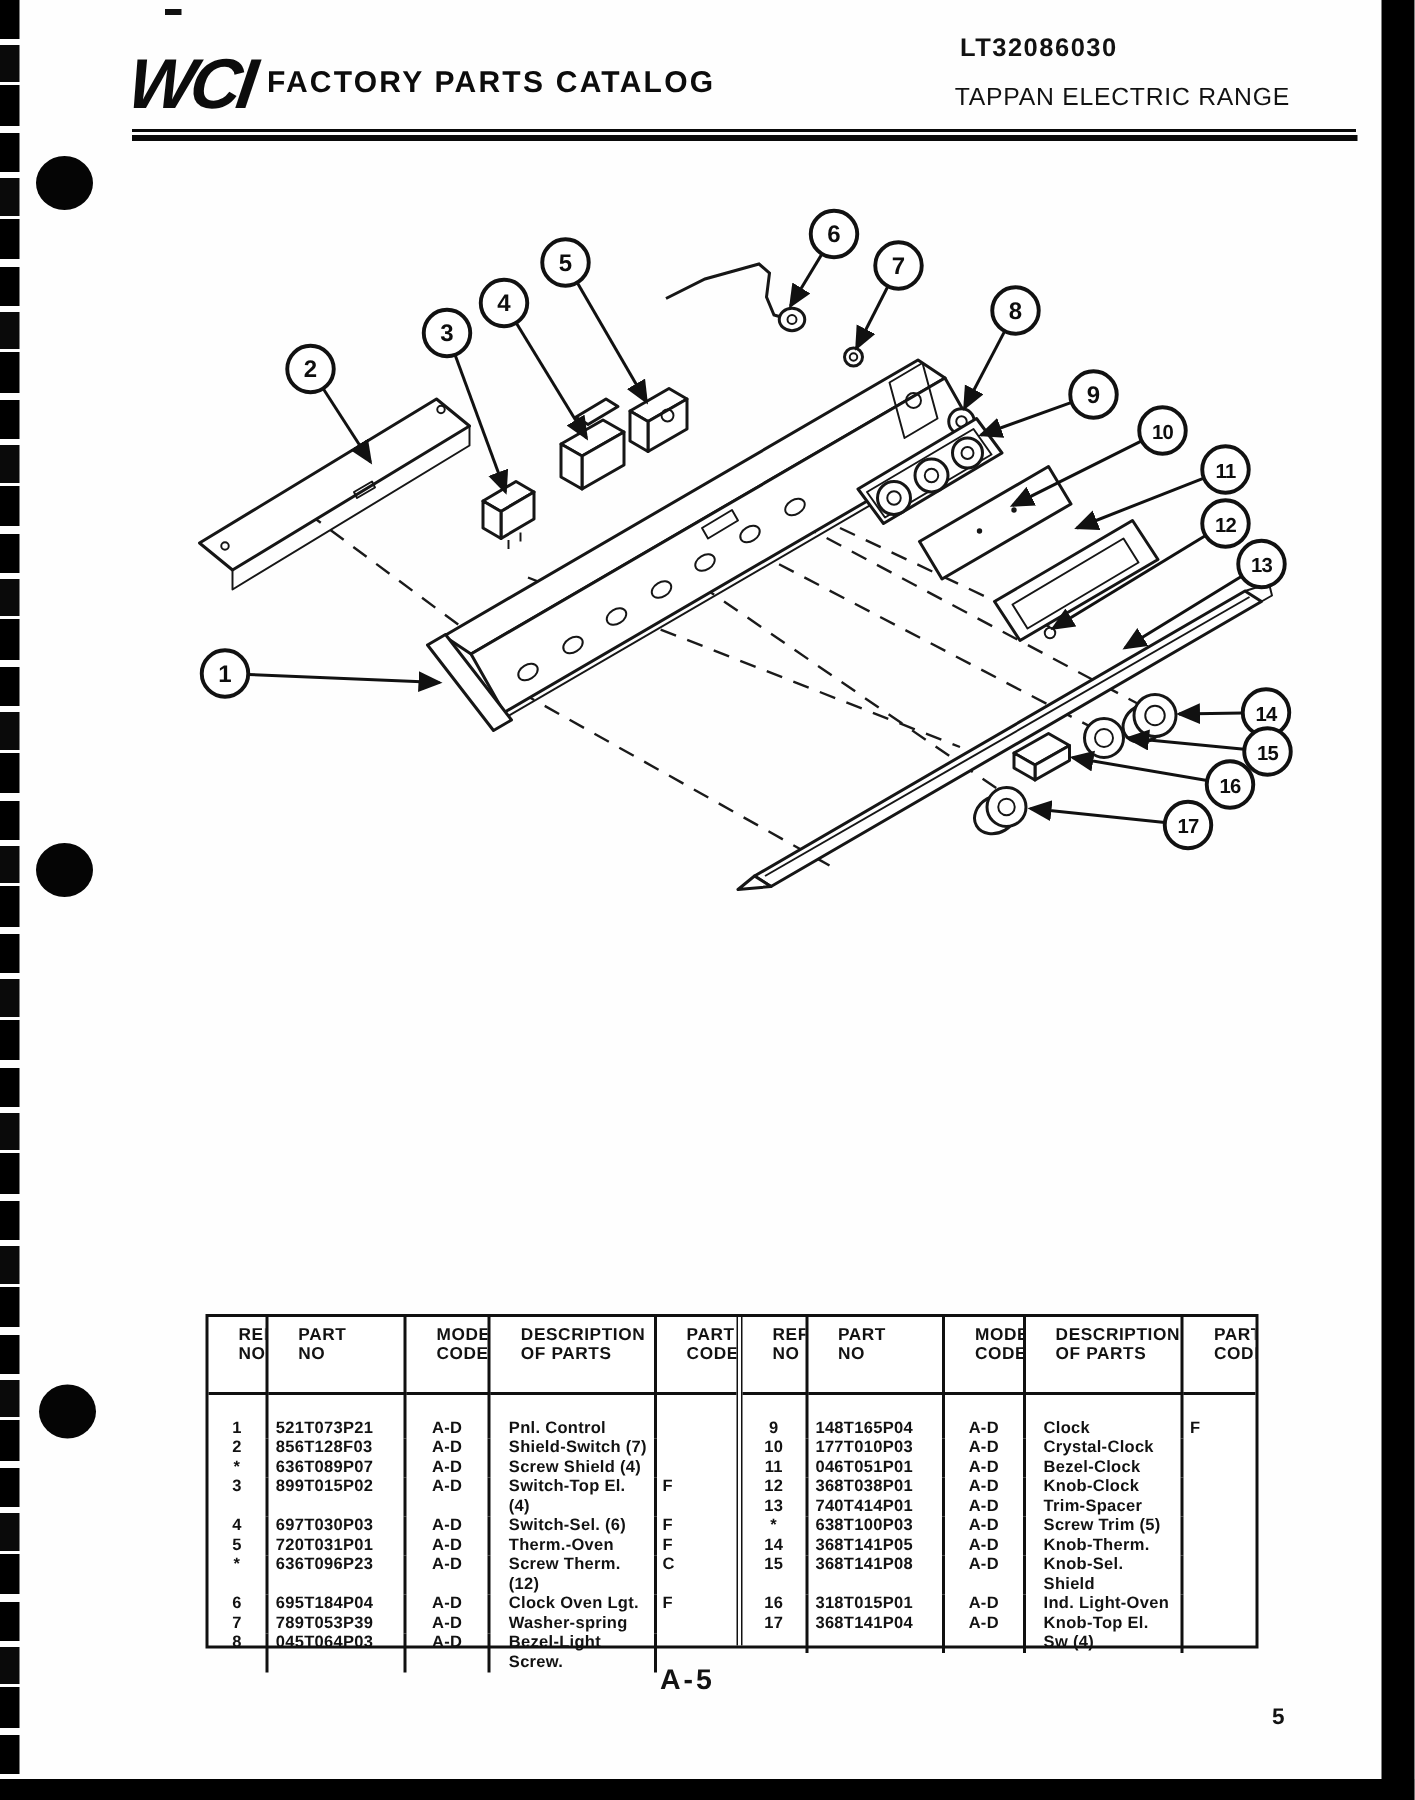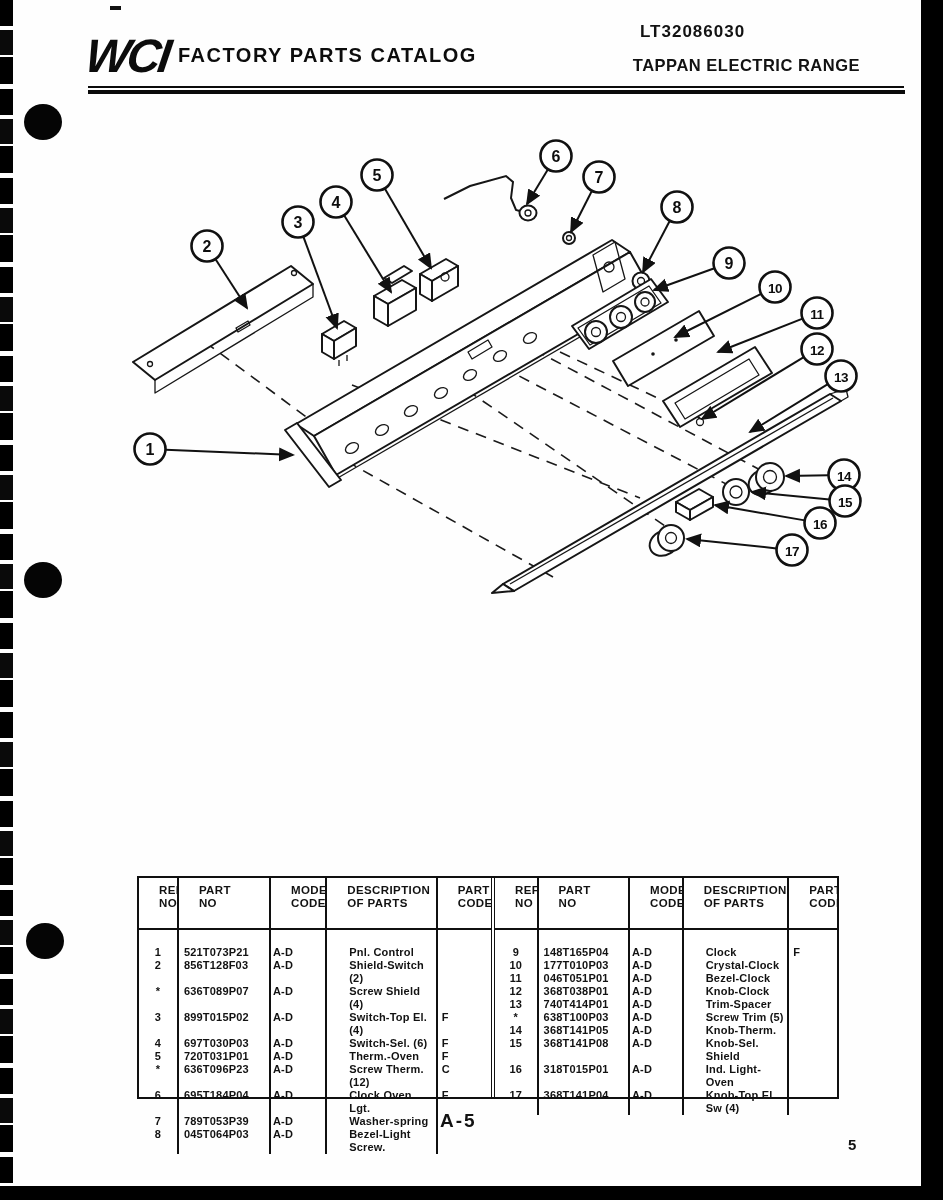--- a/index.html
+++ b/index.html
@@ -10,21 +10,21 @@
     background:repeating-linear-gradient(180deg,#000 0 26px,#fff 26px 30px,#0a0a0a 30px 55px,#fff 55px 57px,#000 57px 84px,#fdfdfd 84px 89px);}
   .edge-right{position:absolute;left:921px;top:0;width:22px;height:1200px;background:#000;}
   .edge-bottom{position:absolute;left:0;top:1186px;width:943px;height:14px;background:#000;}
   .punch{position:absolute;width:38px;height:36px;background:#050505;border-radius:50%;}
   .mark-tl{position:absolute;left:110px;top:6px;width:11px;height:4px;background:#111;}
   
   .logo{position:absolute;left:86px;top:28px;font-size:47px;font-weight:bold;font-style:italic;
         letter-spacing:-3px;transform:skewX(-8deg);color:#0c0c0c;}
   .catalog-title{position:absolute;left:178px;top:44px;font-size:20px;font-weight:bold;letter-spacing:1.5px;color:#0c0c0c;text-align:center;}
   .doc-number{position:absolute;left:640px;top:22px;width:218px;font-size:17px;font-weight:bold;letter-spacing:1px;}
-  .product-title{position:absolute;left:560px;top:56px;width:300px;text-align:right;font-size:16.5px;font-weight:bold;letter-spacing:0.5px;}
+  .product-title{position:absolute;left:560px;top:56px;width:300px;text-align:right;font-size:16.5px;font-weight:normal;letter-spacing:0.5px;}
   .rule-thin{position:absolute;left:88px;top:86px;width:816px;height:2px;background:#0a0a0a;}
   .rule-thick{position:absolute;left:88px;top:90px;width:817px;height:4px;background:#0a0a0a;}
   
   svg.diagram{position:absolute;left:0;top:0;width:943px;height:1200px;}
   .part{stroke:#161616;fill:#fff;stroke-width:2;stroke-linejoin:round;}
   .part-thin{stroke:#161616;fill:none;stroke-width:1.3;stroke-linejoin:round;}
   .solidline{stroke:#161616;fill:none;stroke-width:2;}
   .dash{stroke:#1a1a1a;fill:none;stroke-width:1.6;stroke-dasharray:11 8;}
   .leader{stroke:#111;stroke-width:2;fill:none;}
   .callout-circle{fill:#fff;stroke:#111;stroke-width:2.6;}
@@ -39,22 +39,22 @@
   .half.right{flex:1;border-left:4px double #101010;}
   table{border-collapse:collapse;table-layout:fixed;width:100%;}
   th,td{border-right:2px solid #101010;overflow:hidden;}
   th:last-child,td:last-child{border-right:none;}
   th{border-bottom:2.5px solid #101010;white-space:pre-line;text-align:left;vertical-align:top;
      padding:6px 3px 4px 20px;font-size:11.5px;line-height:13px;letter-spacing:0.4px;height:40px;}
   td{font-size:11px;font-weight:bold;height:13px;line-height:13px;padding:0 2px;
      vertical-align:top;letter-spacing:0.2px;white-space:nowrap;}
   td.c-ref{text-align:center;}
   td.c-part{padding-left:5px;}
-  td.c-model{}
-  td.c-desc{padding-left:22px;white-space:normal;}
+  td.c-model{text-align:center;}
+  td.c-desc{padding-left:12px;white-space:normal;}
   td.c-code{padding-left:4px;}
   tr.spacer td{height:16px;border-bottom:none;}
   
   .section-page{position:absolute;left:440px;top:1110px;font-size:19px;font-weight:bold;letter-spacing:2px;}
   .page-number{position:absolute;left:848px;top:1136px;font-size:15px;font-weight:bold;}
 </style>
 </head>
 <body>
 
 <div class="page">
@@ -276,21 +276,21 @@
               <td class="c-ref">1</td>
               <td class="c-part">521T073P21</td>
               <td class="c-model">A-D</td>
               <td class="c-desc">Pnl. Control</td>
               <td class="c-code"></td>
             </tr>
             <tr>
               <td class="c-ref">2</td>
               <td class="c-part">856T128F03</td>
               <td class="c-model">A-D</td>
-              <td class="c-desc">Shield-Switch (2)</td>
+              <td class="c-desc">Shield-Switch (7)</td>
               <td class="c-code"></td>
             </tr>
             <tr>
               <td class="c-ref">*</td>
               <td class="c-part">636T089P07</td>
               <td class="c-model">A-D</td>
               <td class="c-desc">Screw Shield (4)</td>
               <td class="c-code"></td>
             </tr>
             <tr>

